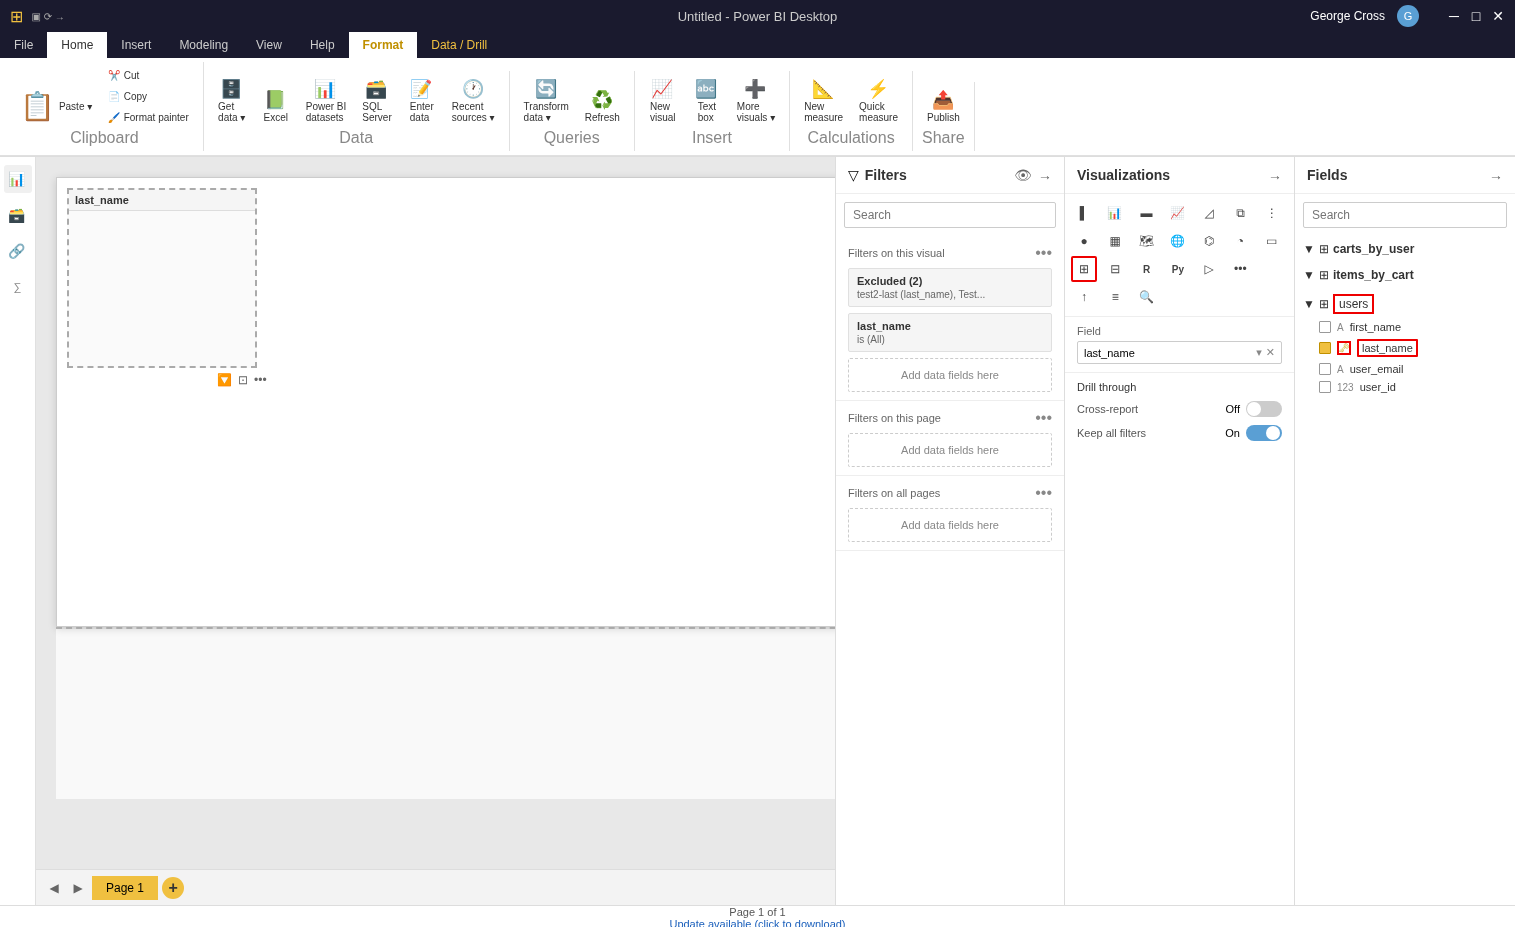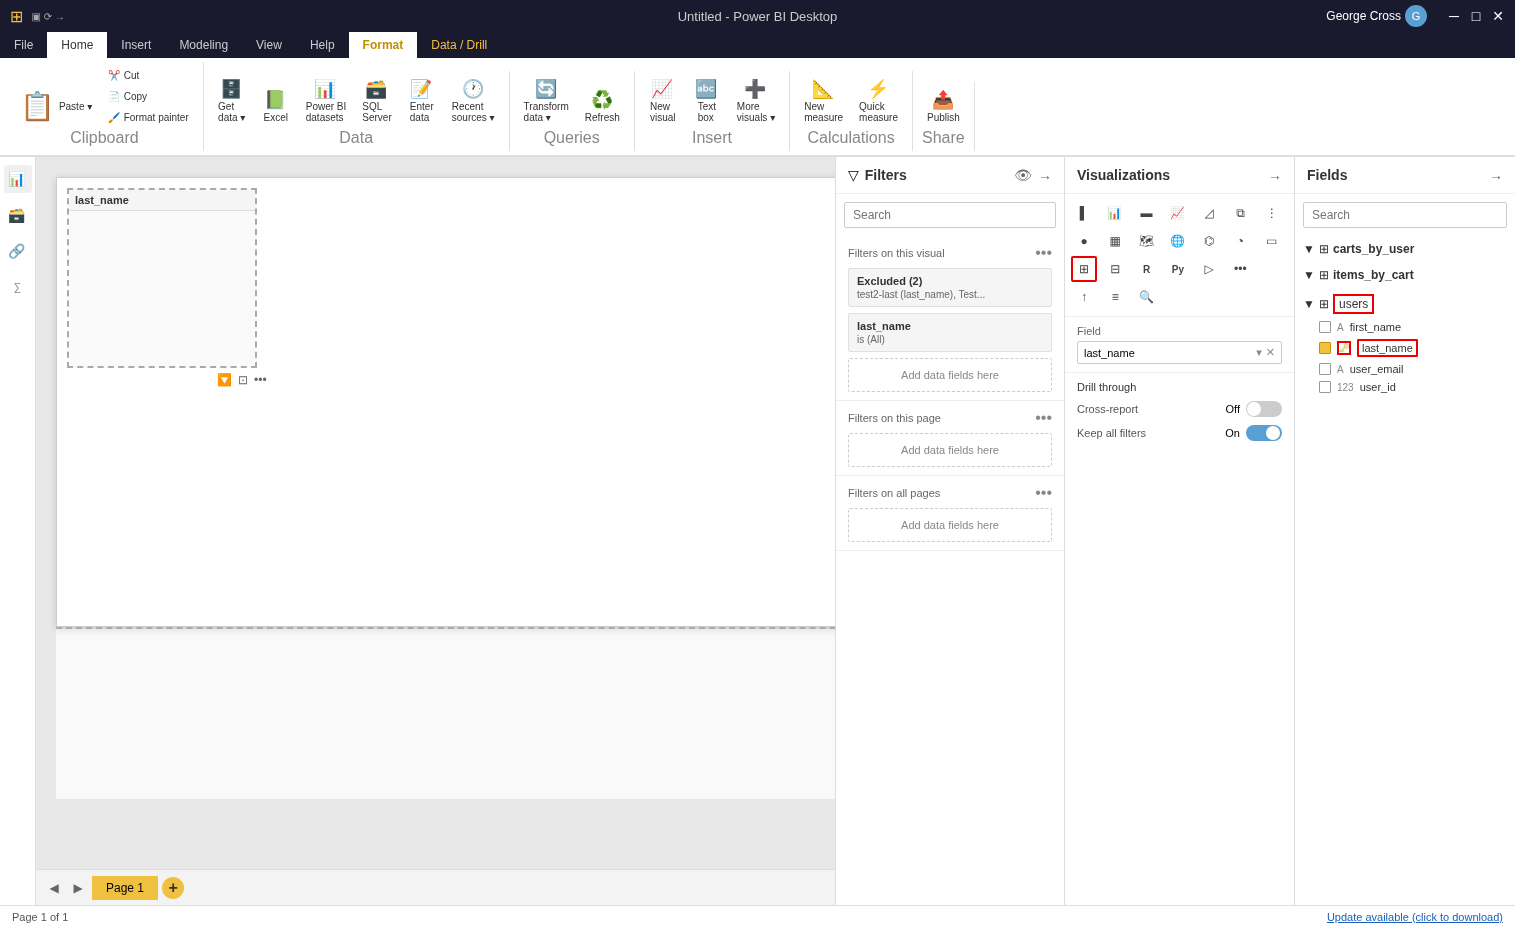--- a/index.html
+++ b/index.html
@@ -2,21 +2,21 @@
 <html><head>
   <meta charset="utf-8">
   <style>
     * { box-sizing: border-box; margin: 0; padding: 0; }
     body { font-family: 'Segoe UI', Arial, sans-serif; font-size: 12px; background: #f3f3f3; overflow: hidden; height: 927px; width: 1515px; display: flex; flex-direction: column; }
 
     
     .titlebar { background: #1a1a2e; color: #fff; height: 32px; display: flex; align-items: center; justify-content: space-between; padding: 0 10px; flex-shrink: 0; }
     .titlebar-left { display: flex; align-items: center; gap: 8px; }
     .titlebar-center { font-size: 13px; color: #ccc; position: absolute; left: 50%; transform: translateX(-50%); }
-    .titlebar-right { display: flex; align-items: center; gap: 4px; font-size: 12px; }
+    .titlebar-right { display: flex; align-items: center; gap: 12px; font-size: 12px; }
     .titlebar-controls { display: flex; gap: 8px; margin-left: 16px; }
     .titlebar-btn { width: 14px; height: 14px; border: none; background: transparent; color: #fff; cursor: pointer; font-size: 14px; line-height: 1; }
 
     
     .ribbon { background: #fff; border-bottom: 1px solid #ddd; flex-shrink: 0; }
     .ribbon-tabs { display: flex; background: #1a1a2e; }
     .ribbon-tab { padding: 6px 14px; font-size: 12px; color: #ccc; cursor: pointer; border: none; background: transparent; }
     .ribbon-tab.active { background: #fff; color: #333; }
     .ribbon-tab.yellow { color: #f0c040; }
     .ribbon-tab.active-yellow { background: #fff; color: #c09000; font-weight: 600; }
@@ -98,21 +98,21 @@
     .field-table-header { display: flex; align-items: center; gap: 4px; padding: 4px 0; cursor: pointer; font-size: 12px; color: #333; }
     .field-table-icon { font-size: 12px; }
     .field-table-name { font-weight: 600; }
     .field-table-highlight { border: 2px solid #e00; border-radius: 2px; padding: 1px 4px; }
     .field-item { display: flex; align-items: center; gap: 6px; padding: 3px 16px; font-size: 11px; color: #333; cursor: pointer; }
     .field-check { width: 12px; height: 12px; border: 1px solid #999; display: inline-block; border-radius: 1px; }
     .field-check.checked { background: #f0c040; border-color: #c09000; }
     .field-item-highlight { border: 2px solid #e00; display: inline-block; padding: 1px 3px; border-radius: 1px; }
 
     
-    .statusbar { height: 22px; background: #fff; border-top: 1px solid #ddd; display: flex; align-items: center; justify-content: space-between; padding: 0 12px; font-size: 11px; color: #555; flex-shrink: 0; }
+    .statusbar { height: 22px; background: #fff; border-top: 1px solid #ddd; display: flex; align-items: center; justify-content: space-between; padding: 0 12px; font-size: 11px; color: #555; flex-shrink: 0; flex-direction: column; }
   </style>
 </head>
 <body>
 
 <div class="titlebar">
   <div class="titlebar-left">
     <span style="color:#f0c040;font-size:16px;">⊞</span>
     <span style="font-size:10px;color:#aaa;">▣ ⟳ →</span>
   </div>
   <div class="titlebar-center">Untitled - Power BI Desktop</div>

